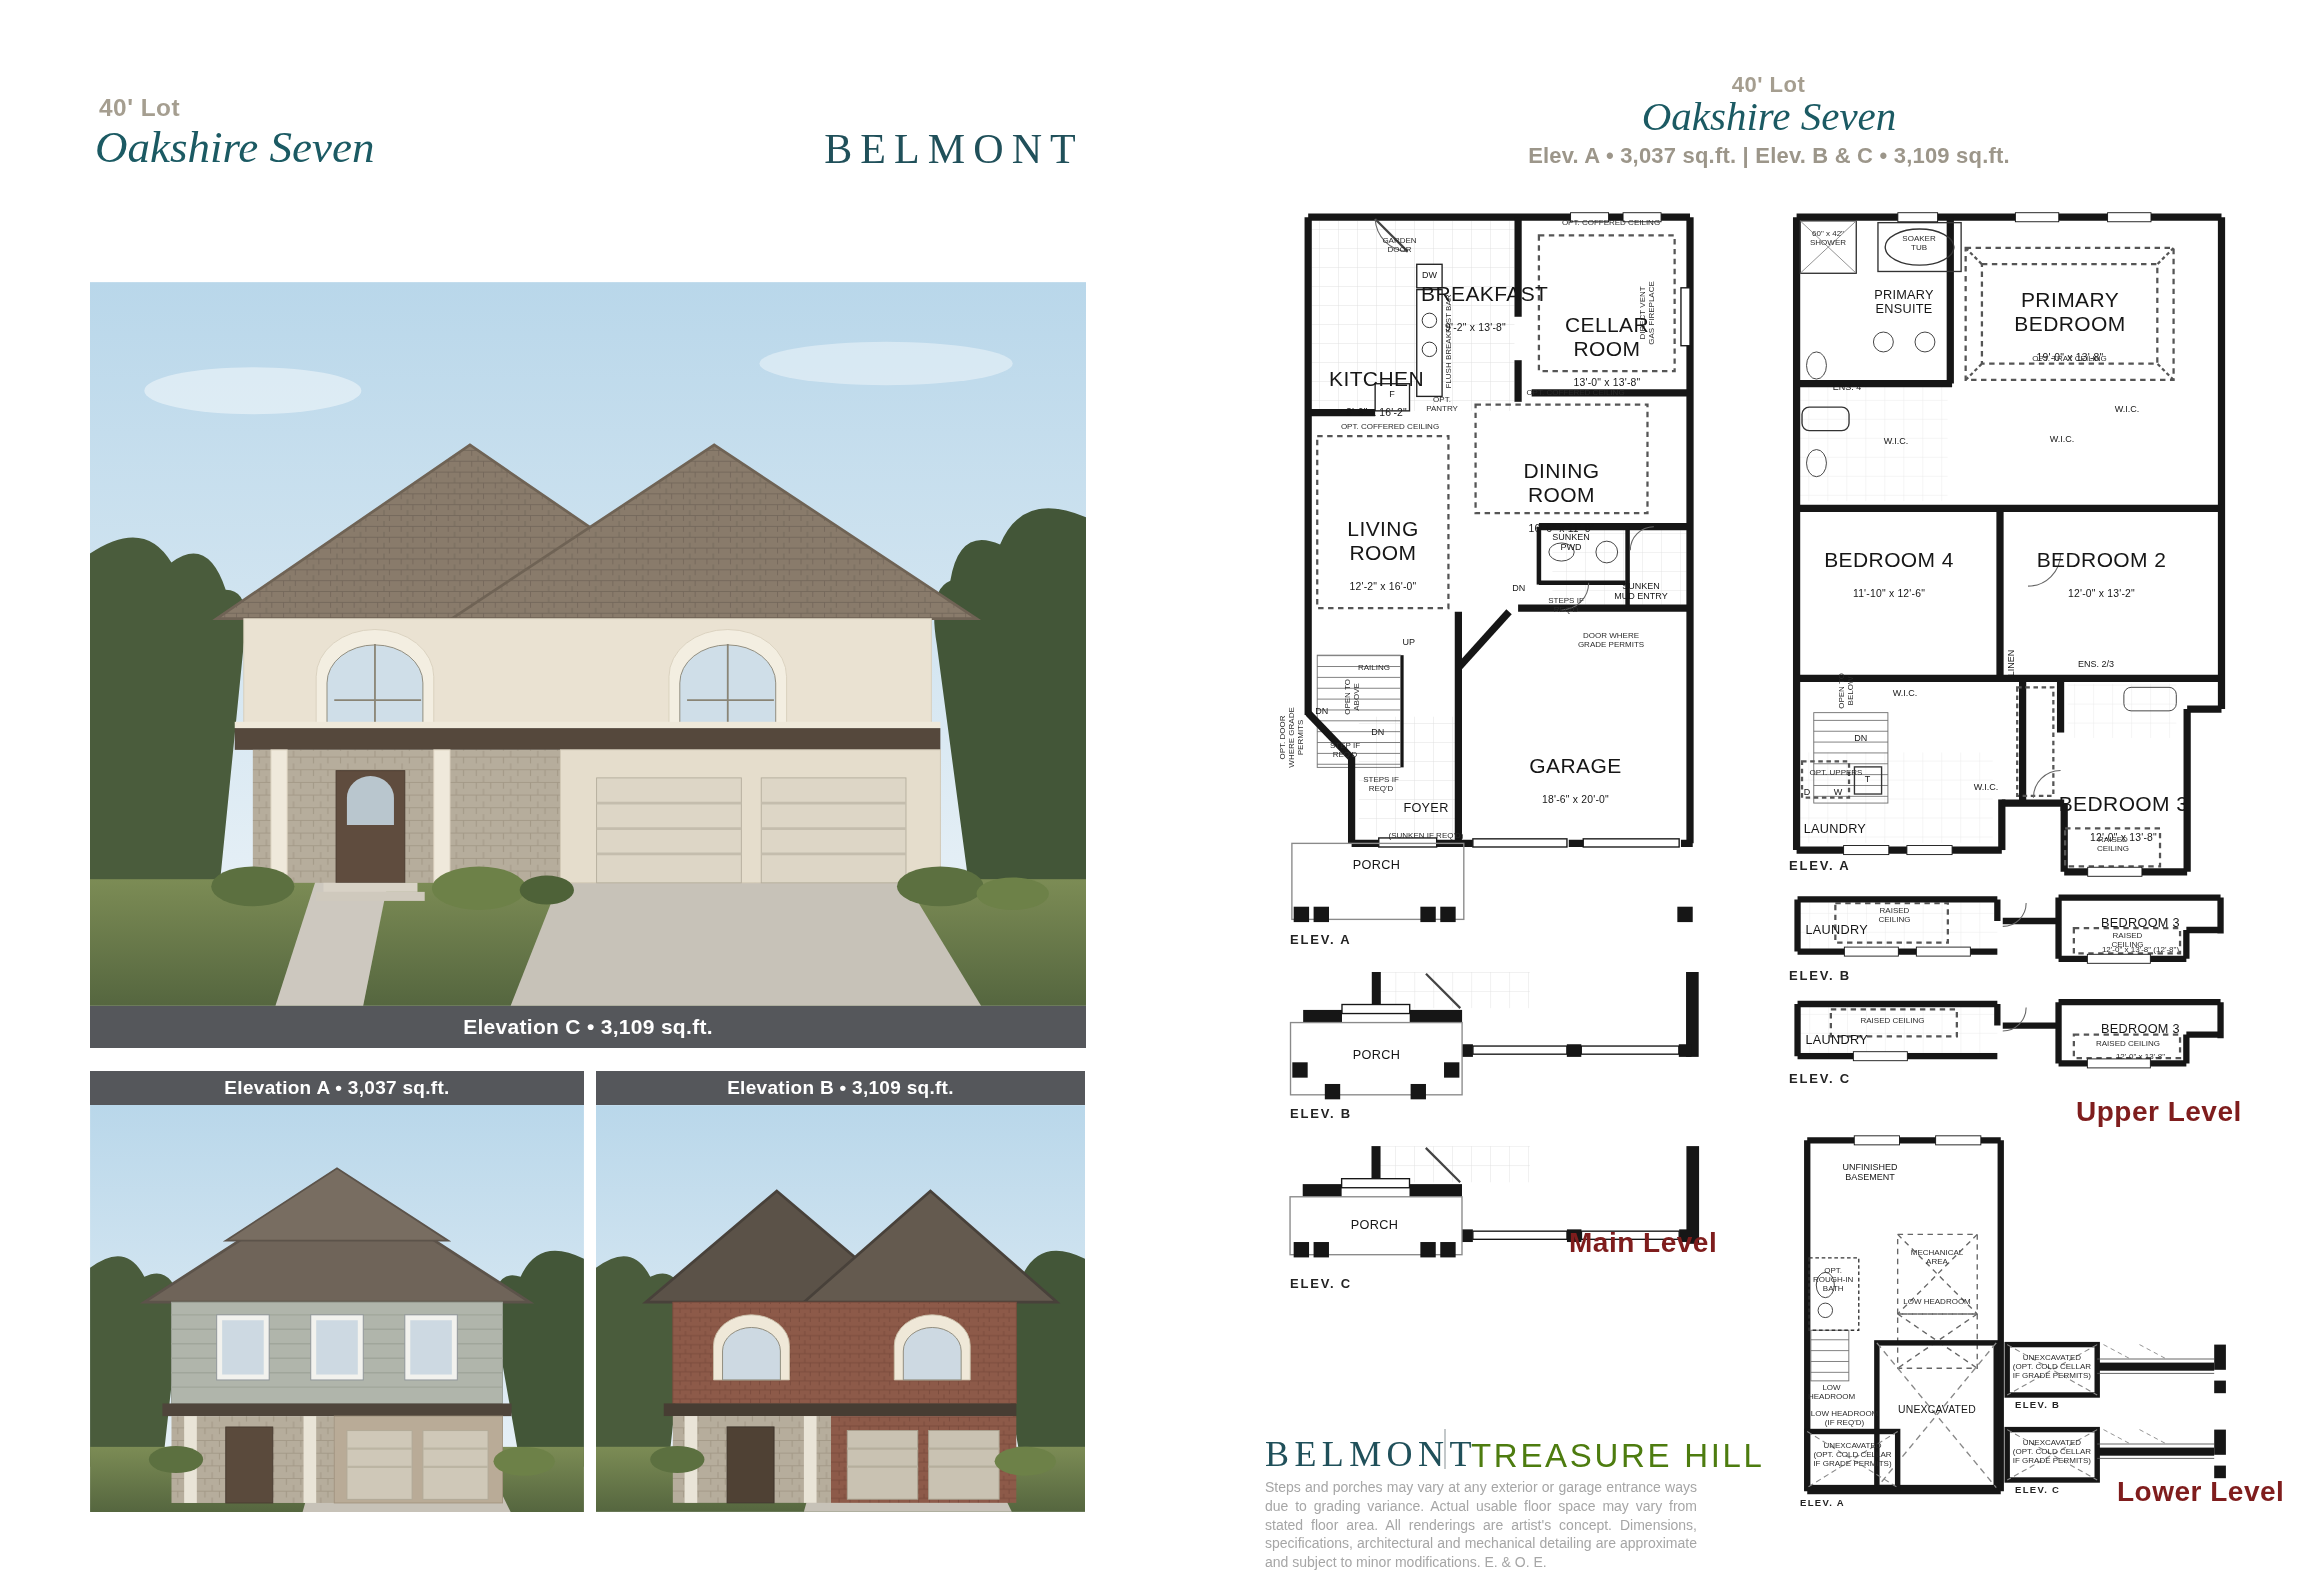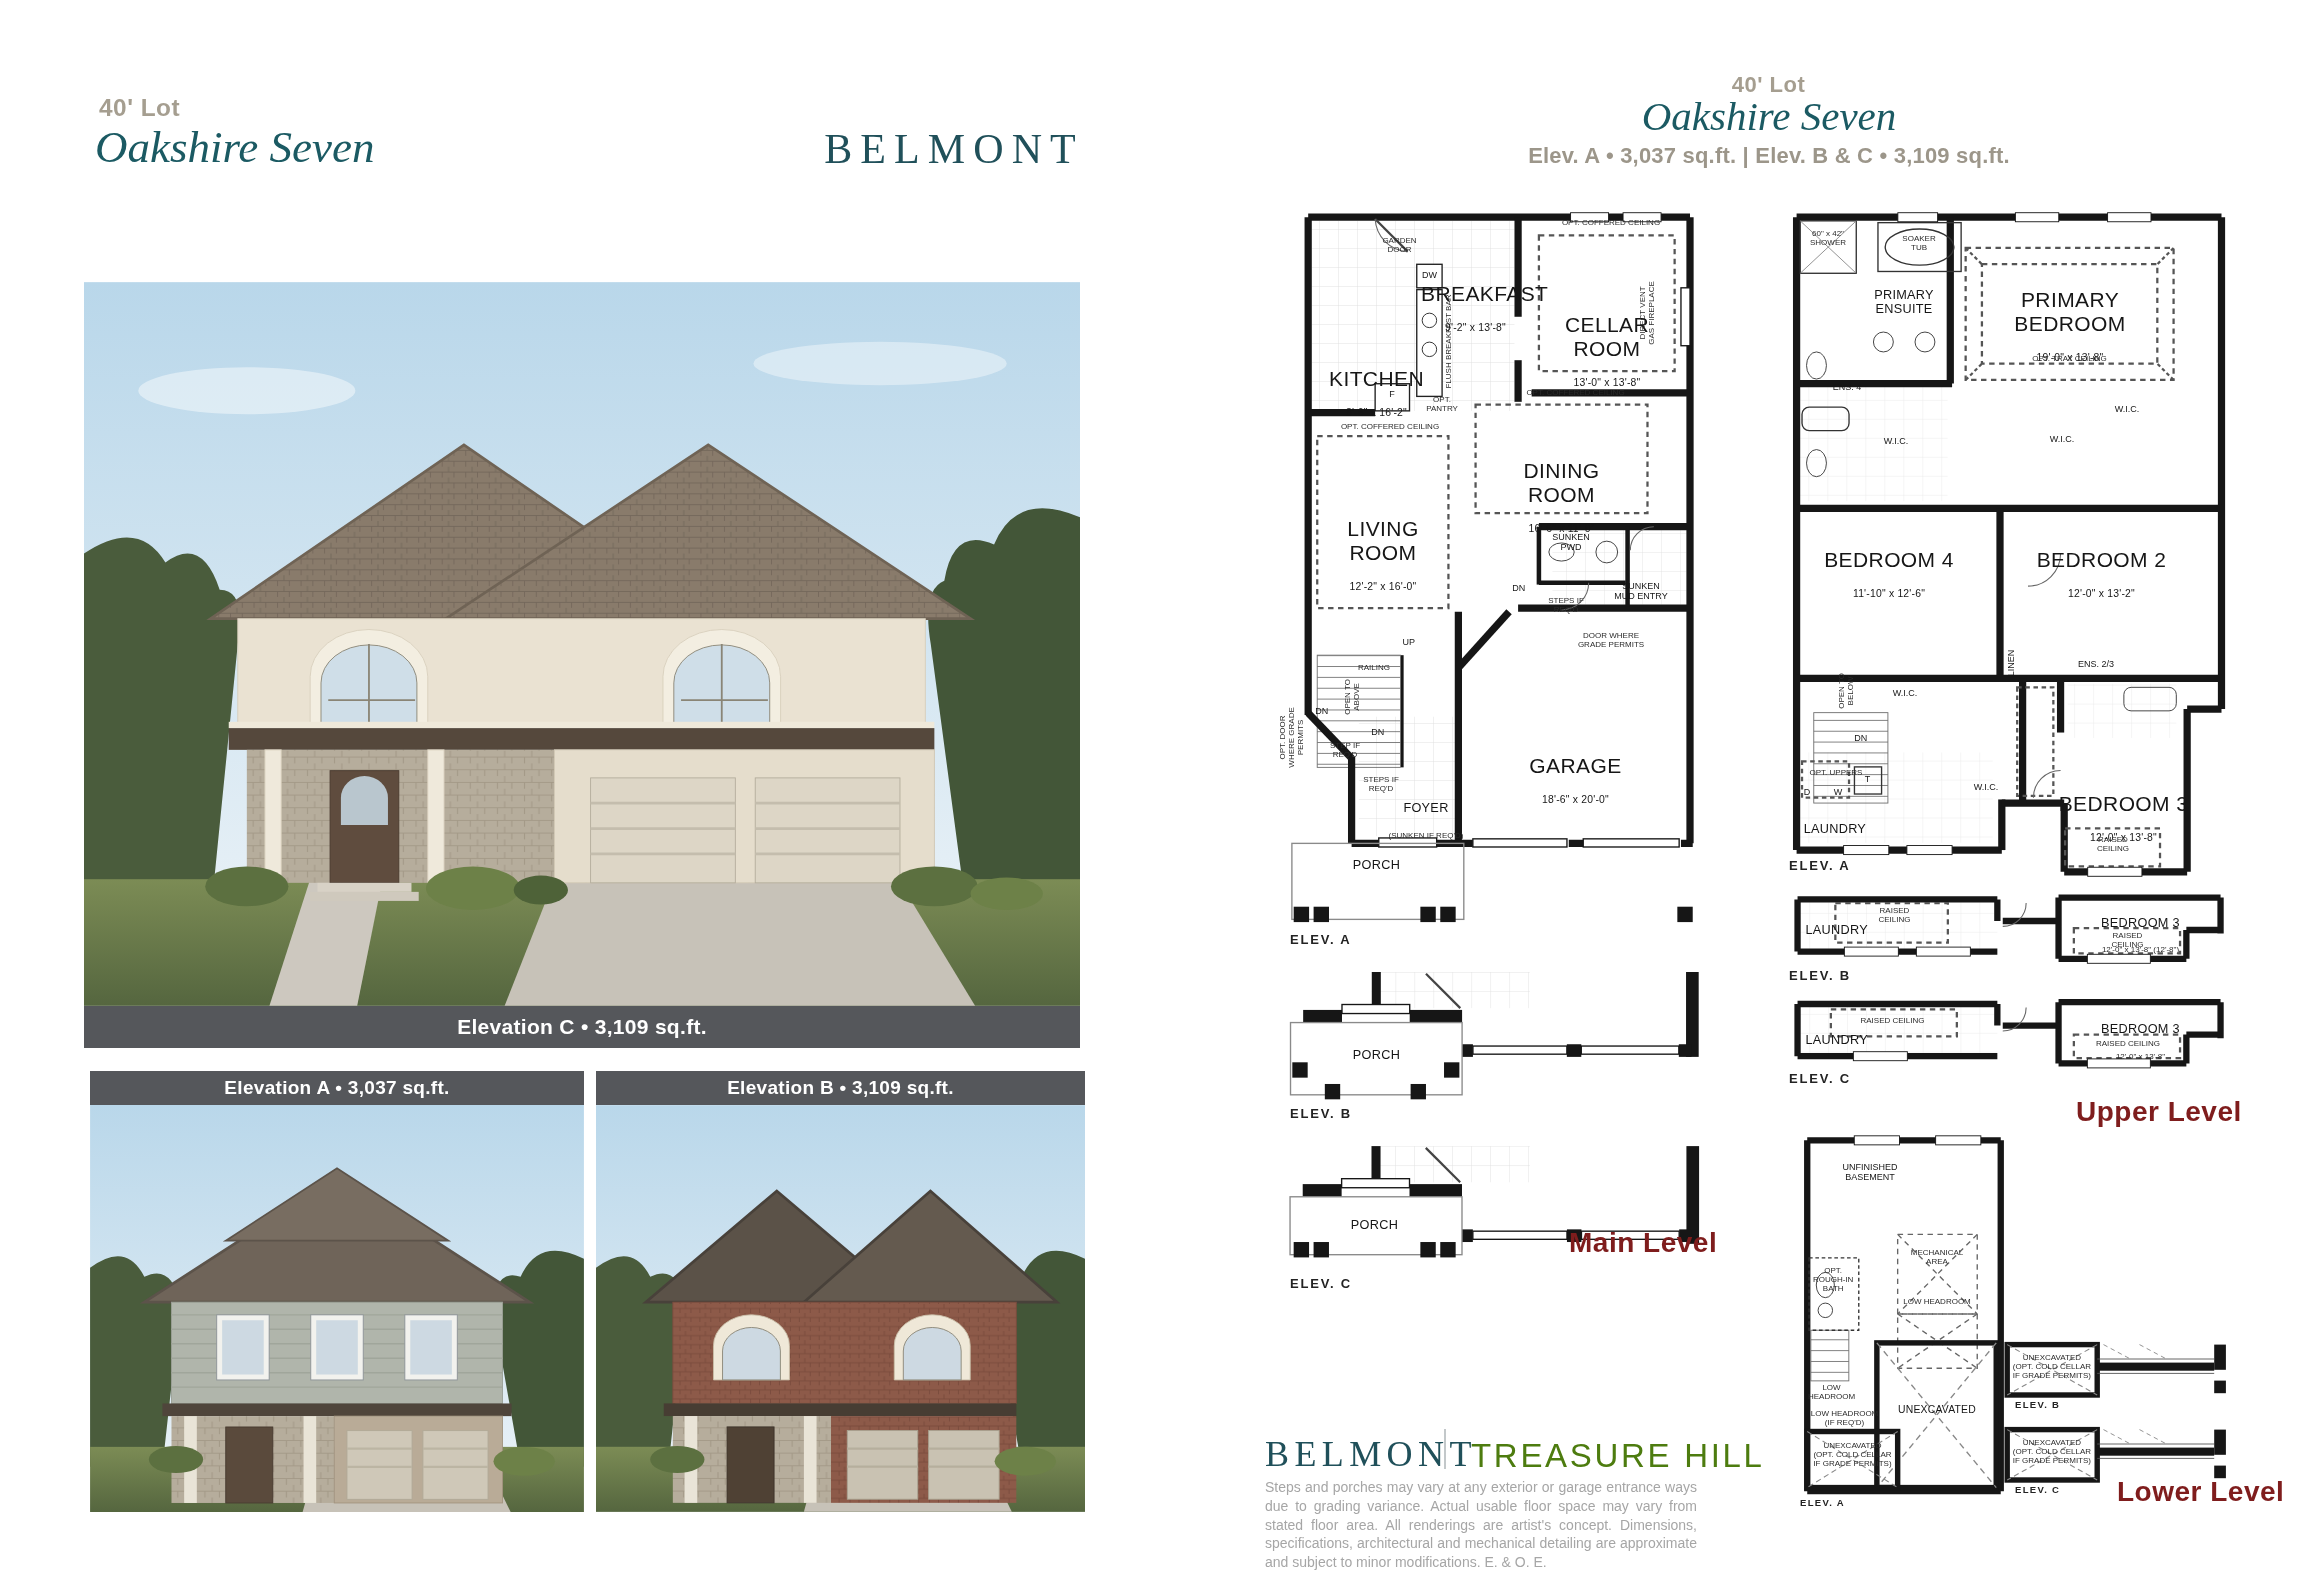--- a/index.html
+++ b/index.html
@@ -11,21 +11,21 @@
               font-size:45px;color:#1b5a63;}
   .brand-logo{position:absolute;left:814px;top:125px;width:280px;text-align:center;
               font-family:"Liberation Serif",serif;font-size:42px;color:#20505a;letter-spacing:8.1px;}
   .lot-right{position:absolute;left:1633px;top:72px;width:271px;text-align:center;
              font-size:22px;font-weight:700;color:#a59e90;letter-spacing:0.5px;}
   .title-right{position:absolute;left:1588px;top:92px;width:362px;text-align:center;
                font-family:"Liberation Serif",serif;font-style:italic;font-size:41px;color:#1b5a63;}
   .specs-right{position:absolute;left:1520px;top:143px;width:498px;text-align:center;
                font-size:22px;font-weight:700;color:#9c968a;letter-spacing:0.2px;}
   
-  .hero{position:absolute;left:84px;top:282px;width:996px;height:651px;}
+  .hero{position:absolute;left:90px;top:282px;width:996px;height:651px;}
   .hero svg{position:absolute;left:0;top:0;}
   .capbar{position:absolute;background:#55575b;color:#fff;display:flex;align-items:center;justify-content:center;
           font-weight:700;letter-spacing:0.3px;}
   .hero-cap{left:0;top:724px;width:996px;height:42px;font-size:21px;}
   .thumb{position:absolute;width:494px;height:441px;}
   .ta{left:90px;top:1071px;}  .tb{left:596px;top:1071px;width:489px;text-align:right;}
   .thumb-cap{left:0;top:0;width:100%;height:34px;font-size:19px;}
   .thumb svg{position:absolute;left:0;top:34px;}
   
   .plan{position:absolute;}

